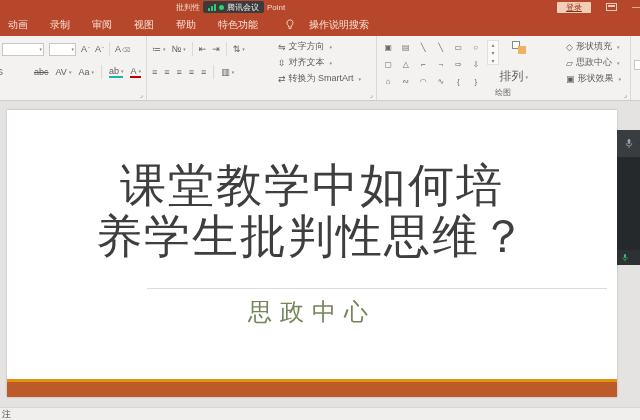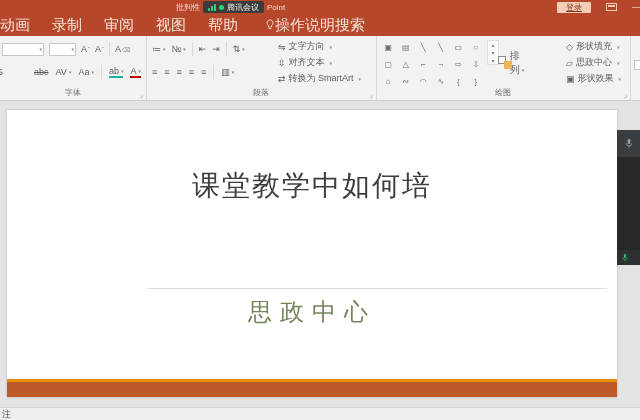--- a/index.html
+++ b/index.html
@@ -19,24 +19,24 @@
   .dot{width:5px;height:5px;border-radius:50%;background:#2fd06e;}
   .titlebar-right{position:absolute;right:3px;top:0;height:14px;display:flex;align-items:center;gap:15px;}
   .login{background:#f3cdb8;color:#873517;font-size:8px;line-height:11px;height:11px;padding:0 9px;
     border:none;border-radius:1px;font-family:inherit;text-decoration:underline;}
   .ribbon-opts{width:11px;height:8px;border:1px solid #efc9ba;position:relative;box-sizing:border-box;}
   .ribbon-opts::after{content:"";position:absolute;left:1px;right:1px;top:1px;height:2px;background:#efc9ba;}
   .min{color:#f2d8cc;font-size:9px;margin-right:-4px;}
 
   
   .tabrow{position:absolute;top:14px;left:0;right:0;height:22px;background:#b7472a;display:flex;
-    align-items:center;color:#f6e1d7;font-size:15px;}
+    align-items:center;padding-left:8px;color:#f6e1d7;font-size:10px;}
   .tab{padding:0 11px;line-height:22px;}
   .tab:first-child{padding-left:0;}
-  .tellme{display:flex;align-items:center;gap:0;margin-left:16px;color:#f6e1d7;}
+  .tellme{display:flex;align-items:center;gap:14px;margin-left:16px;color:#f6e1d7;}
   .bulb{width:10px;height:12px;}
 
   
   .ribbon{position:absolute;top:36px;left:0;right:0;height:64px;background:#f3f2f1;
     border-bottom:1px solid #cfcdcb;color:#5f5d5b;overflow:hidden;}
   .group{position:absolute;top:0;bottom:0;}
   .g-font{left:0;width:146px;border-right:1px solid #dbd9d7;}
   .g-para{left:146px;width:230px;border-right:1px solid #dbd9d7;}
   .g-draw{left:376px;width:254px;border-right:1px solid #dbd9d7;}
   .g-extra{left:630px;right:0;}
@@ -60,41 +60,41 @@
   .para-row1{position:absolute;left:6px;top:6px;display:flex;align-items:center;gap:6px;font-size:9px;}
   .para-row2{position:absolute;left:6px;top:29px;display:flex;align-items:center;gap:7px;font-size:9px;}
   .para-col{position:absolute;left:132px;top:4px;display:flex;flex-direction:column;gap:3px;font-size:8px;}
   .para-col .rbtn{gap:3px;}
 
   .shape-grid{position:absolute;left:5px;top:4px;width:102px;display:grid;
     grid-template-columns:repeat(6,1fr);row-gap:2px;column-gap:3px;font-size:8px;line-height:15px;
     color:#6f6d6b;text-align:center;}
   .shape-scroll{position:absolute;left:111px;top:4px;width:10px;display:flex;flex-direction:column;
     gap:1px;font-size:6px;color:#8b8987;text-align:center;border:1px solid #e2e0de;background:#fafafa;}
-  .big-btn{position:absolute;top:5px;height:44px;display:flex;flex-direction:row;align-items:center;
-    justify-content:space-between;font-size:10px;}
+  .big-btn{position:absolute;top:5px;height:44px;display:flex;flex-direction:column;align-items:flex-end;
+    justify-content:space-between;font-size:12px;}
   .bb-arrange{left:122px;width:30px;}
   .bb-quick{left:154px;width:40px;color:#a4a2a0;}
   .sq-icon{position:relative;width:16px;height:14px;}
   .sq-icon i{position:absolute;width:8px;height:8px;box-sizing:border-box;display:block;}
   .sq-icon .s1{left:0;top:0;border:1px solid #8b8987;background:#fff;}
   .sq-icon .s2{left:6px;top:5px;background:#efb25f;}
   .qs-icon{width:15px;height:13px;border:1px solid #b9b7b5;border-radius:3px;background:#fdfdfd;position:relative;}
   .qs-icon::after{content:"";position:absolute;right:-2px;bottom:-1px;width:8px;height:2px;
     background:#b9b7b5;transform:rotate(-35deg);}
   .draw-col{position:absolute;left:190px;top:4px;display:flex;flex-direction:column;gap:3px;font-size:8px;}
   .draw-col .rbtn{gap:3px;}
   .extra-sliver{position:absolute;left:4px;top:24px;width:6px;height:8px;border:1px solid #c9c7c5;background:#fff;}
 
   
   .workspace{position:absolute;top:101px;left:0;right:0;bottom:12px;background:#e4e3e2;}
   .slide{position:absolute;left:7px;top:9px;width:610px;height:287px;background:#fff;
     box-shadow:0 0 2px rgba(0,0,0,.25);}
   .slide-title{position:absolute;top:50px;left:0;right:0;text-align:center;
-    font-family:"Liberation Serif","DejaVu Serif",serif;font-size:28px;line-height:51px;
+    font-family:"Liberation Serif","DejaVu Serif",serif;font-size:46px;line-height:51px;
     color:#3e3e3e;letter-spacing:2px;}
   .slide-divider{position:absolute;top:178px;left:140px;right:10px;border-top:1px solid #dcdcdc;}
   .slide-subtitle{position:absolute;top:186px;left:0;right:0;text-align:center;
     font-family:"Liberation Serif","DejaVu Serif",serif;font-size:24px;letter-spacing:8px;color:#75865c;}
   .footer-line{position:absolute;bottom:15px;left:0;right:0;height:3px;background:#e2920f;}
   .footer-bar{position:absolute;bottom:0;left:0;right:0;height:15px;background:#bd5a2a;}
 
   
   .meeting-panel{position:absolute;left:617px;top:29px;width:23px;height:135px;background:#26292b;}
   .mp-top{height:27px;background:#3a3d3f;display:flex;align-items:center;justify-content:center;}
@@ -132,20 +132,21 @@
       <span class="min">—</span>
     </div>
   </div>
 
   <div class="tabrow">
     <span class="tab">动画</span>
     <span class="tab">录制</span>
     <span class="tab">审阅</span>
     <span class="tab">视图</span>
     <span class="tab">帮助</span>
+    <span class="tab">特色功能</span>
     <span class="tellme">
       <svg class="bulb" viewBox="0 0 10 14">
         <path d="M5 1a3.6 3.6 0 0 0-1.8 6.7V9.4h3.6V7.7A3.6 3.6 0 0 0 5 1z" fill="none" stroke="#f6e1d7" stroke-width="1"></path>
         <line x1="3.4" y1="11.2" x2="6.6" y2="11.2" stroke="#f6e1d7" stroke-width="1"></line>
       </svg>
       <span>操作说明搜索</span>
     </span>
   </div>
 
   <div class="ribbon">
@@ -170,21 +171,20 @@
       </div>
       <div class="font-row2">
         <span class="rbtn partial-s">S</span>
         <span class="rbtn strike">abc</span>
         <span class="rbtn dd">AV</span>
         <span class="rbtn dd">Aa</span>
         <span class="vsep"></span>
         <span class="rbtn dd hl">ab</span>
         <span class="rbtn dd fc">A</span>
       </div>
-      <span class="group-label">字体</span>
       <span class="launcher">⌟</span>
     </div>
 
     <div class="group g-para">
       <div class="para-row1">
         <span class="rbtn dd">≔</span>
         <span class="rbtn dd">№</span>
         <span class="vsep"></span>
         <span class="rbtn">⇤</span>
         <span class="rbtn">⇥</span>
@@ -207,21 +207,20 @@
         </span>
         <span class="rbtn dd">
           <span>⇳</span>
           <span>对齐文本</span>
         </span>
         <span class="rbtn dd">
           <span>⇄</span>
           <span>转换为 SmartArt</span>
         </span>
       </div>
-      <span class="group-label">段落</span>
       <span class="launcher">⌟</span>
     </div>
 
     <div class="group g-draw">
       <div class="shape-grid">
         <span>▣</span>
         <span>▤</span>
         <span>╲</span>
         <span>╲</span>
         <span>▭</span>
@@ -271,20 +270,21 @@
 
     <div class="group g-extra">
       <span class="extra-sliver"></span>
     </div>
   </div>
 
   <div class="workspace">
     <div class="slide">
       <div class="slide-title">
         <div>课堂教学中如何培</div>
+        <div>养学生批判性思维？</div>
       </div>
       <div class="slide-divider"></div>
       <div class="slide-subtitle">思政中心</div>
       <div class="footer-line"></div>
       <div class="footer-bar"></div>
     </div>
 
     <div class="meeting-panel">
       <div class="mp-top">
         <svg class="mic" width="10" height="12" viewBox="0 0 12 14">

